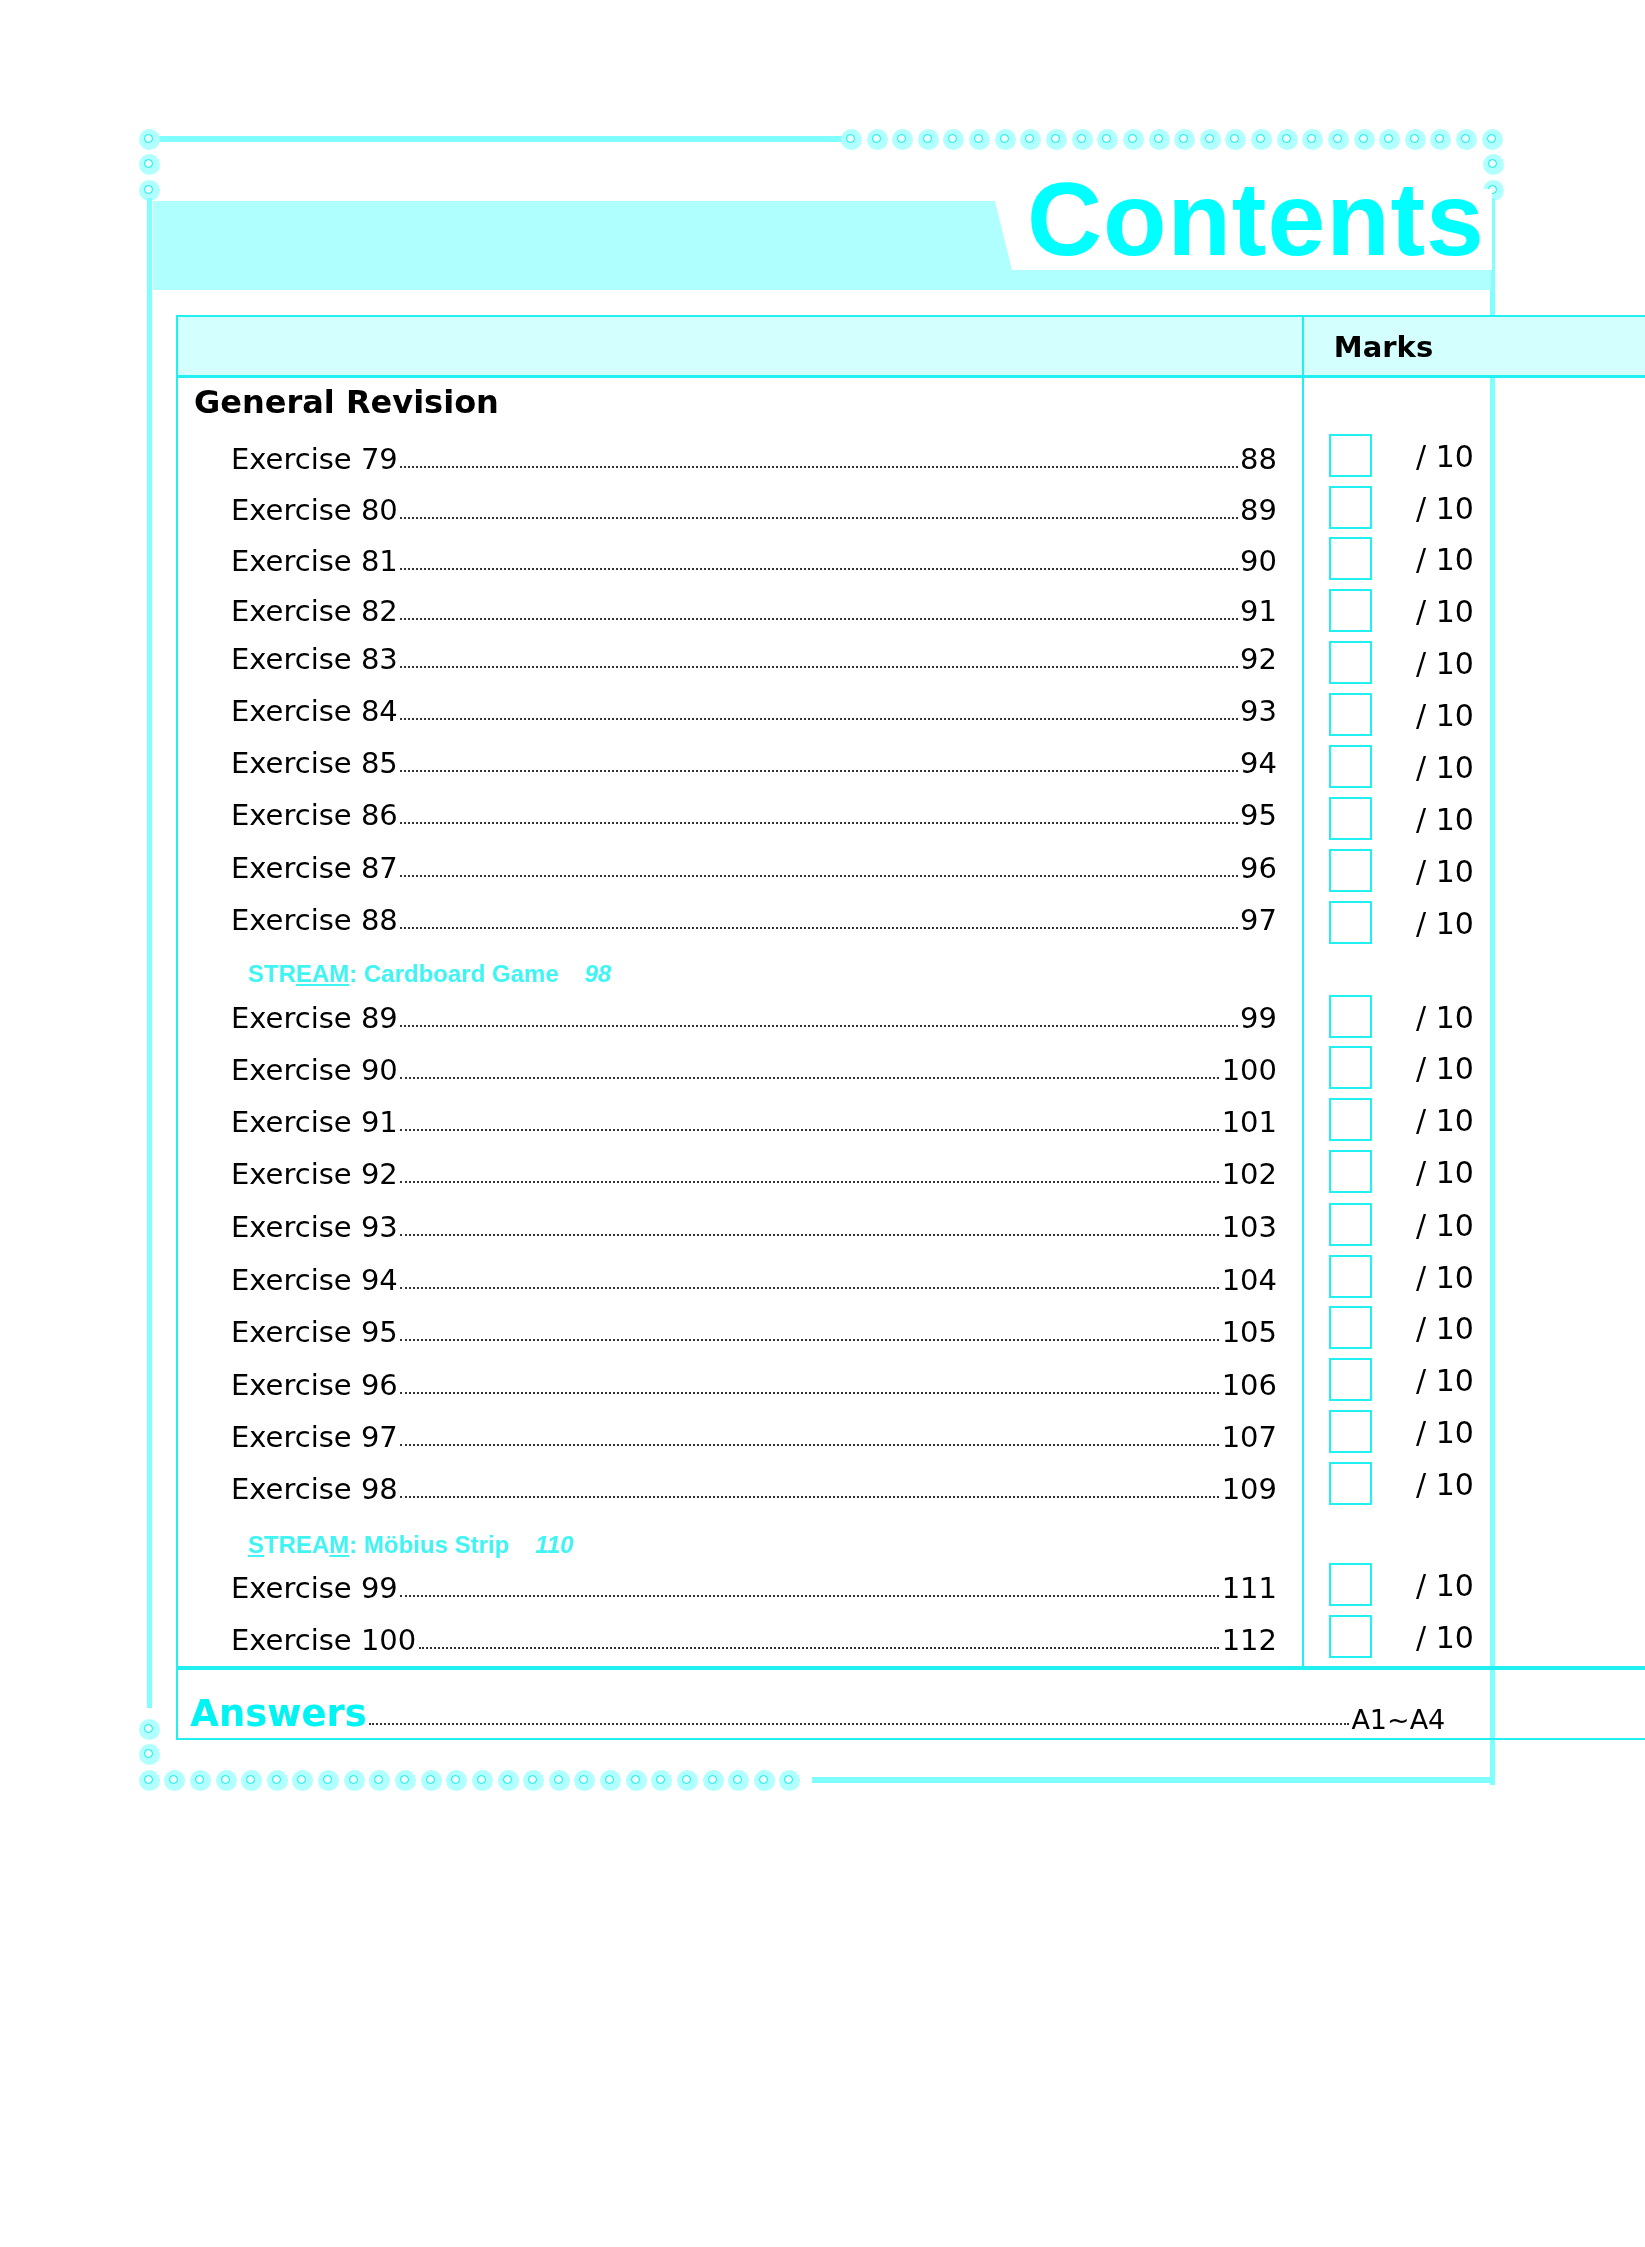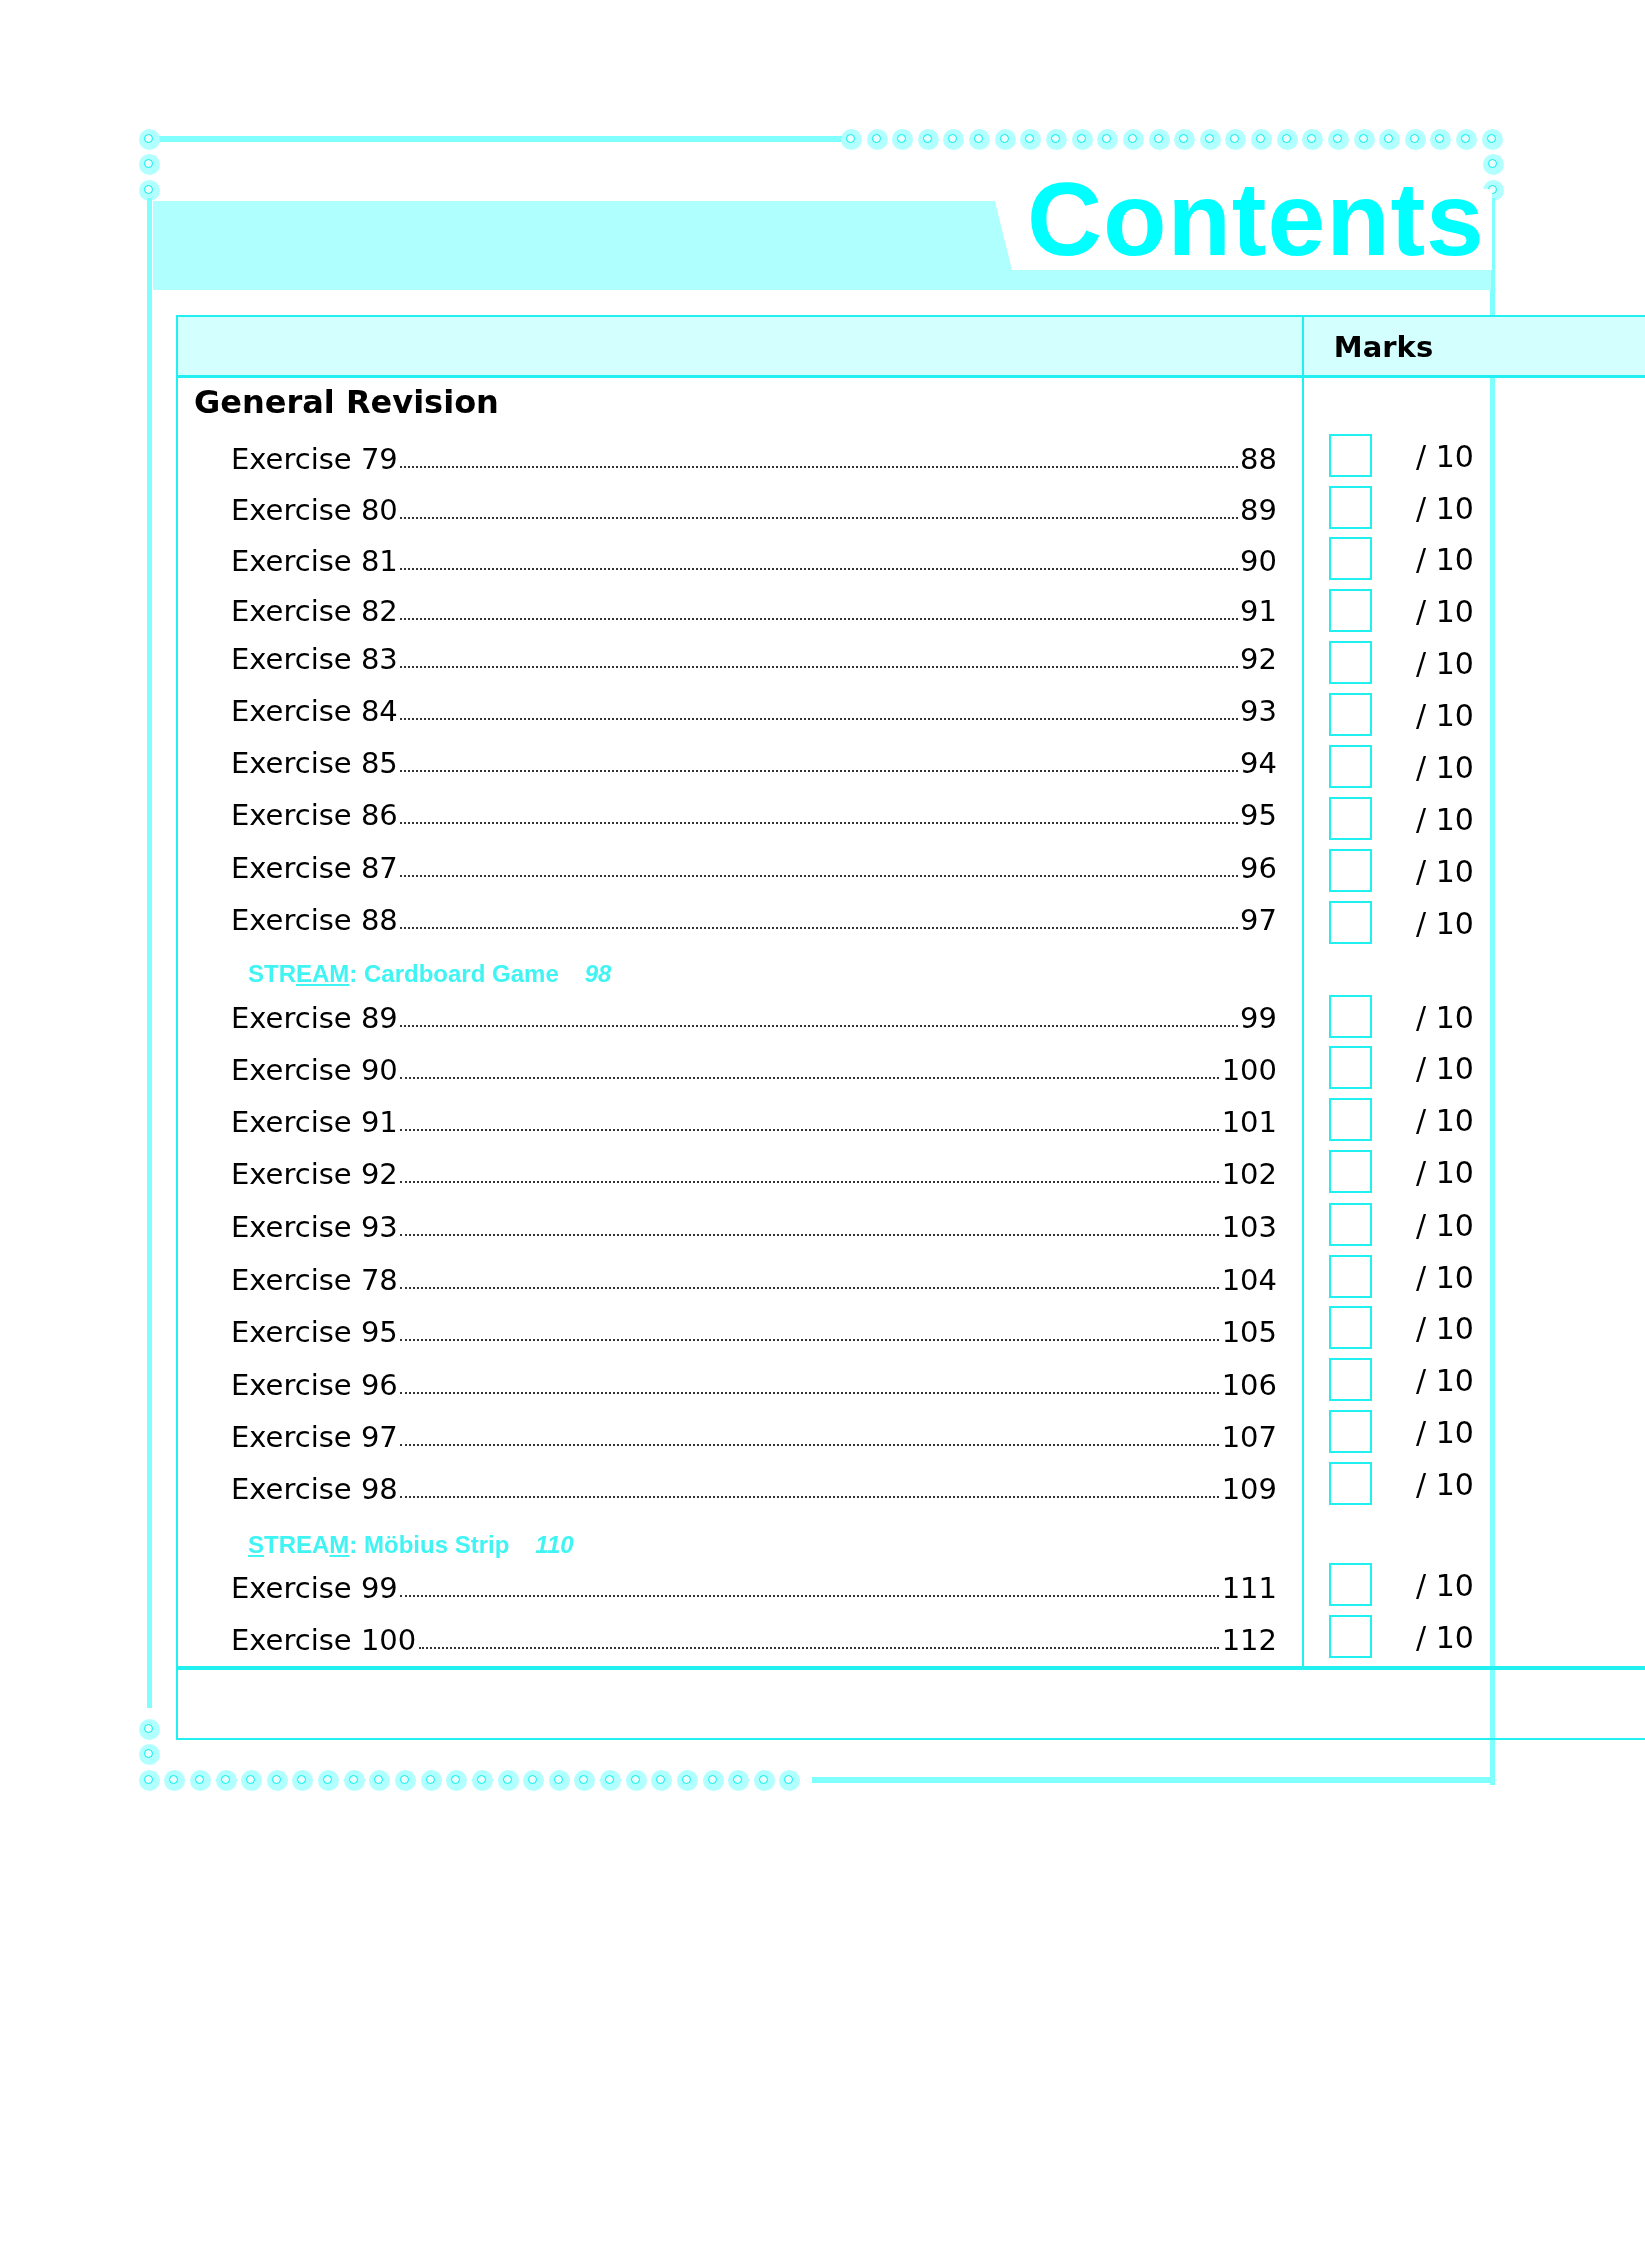--- a/index.html
+++ b/index.html
@@ -195,21 +195,21 @@
         <span class="lbl">Exercise 92</span>
         <span class="leader"></span>
         <span class="pg">102</span>
       </div>
     <div class="row" style="top:885px">
         <span class="lbl">Exercise 93</span>
         <span class="leader"></span>
         <span class="pg">103</span>
       </div>
     <div class="row" style="top:938px">
-        <span class="lbl">Exercise 78</span>
+        <span class="lbl">Exercise 94</span>
         <span class="leader"></span>
         <span class="pg">104</span>
       </div>
     <div class="row" style="top:990px">
         <span class="lbl">Exercise 95</span>
         <span class="leader"></span>
         <span class="pg">105</span>
       </div>
     <div class="row" style="top:1043px">
         <span class="lbl">Exercise 96</span>
@@ -328,14 +328,19 @@
         <div class="box"></div>
         <span class="of">/ 10</span>
       </div>
     <div class="mark" style="top:1298px">
         <div class="box"></div>
         <span class="of">/ 10</span>
       </div>
   </div>
 
   <div class="ans-sep"></div>
+  <div class="answers">
+    <span class="lbl">Answers</span>
+    <span class="leader"></span>
+    <span class="pg">A1~A4</span>
+  </div>
 </div>
 
 
 </body></html>

